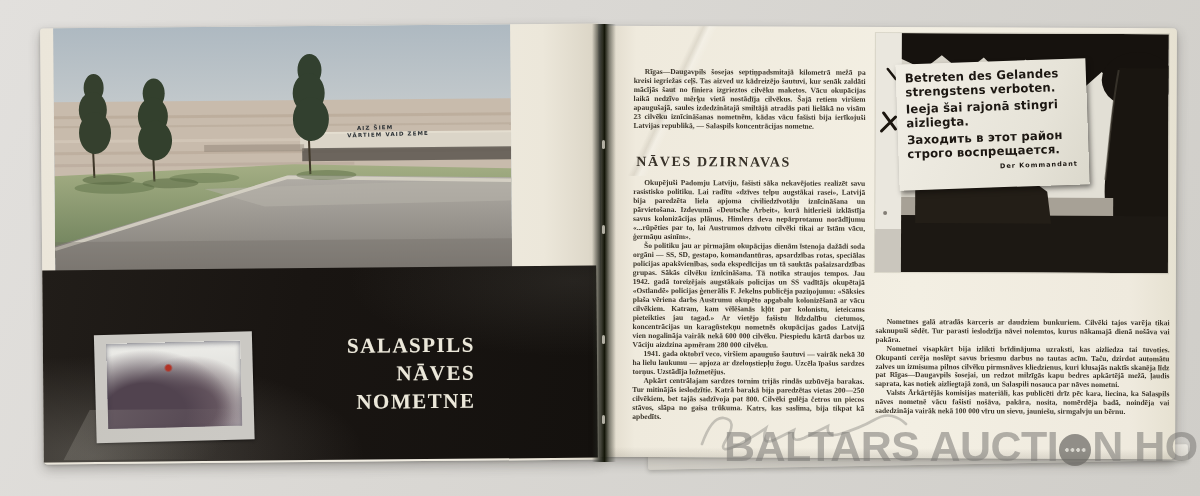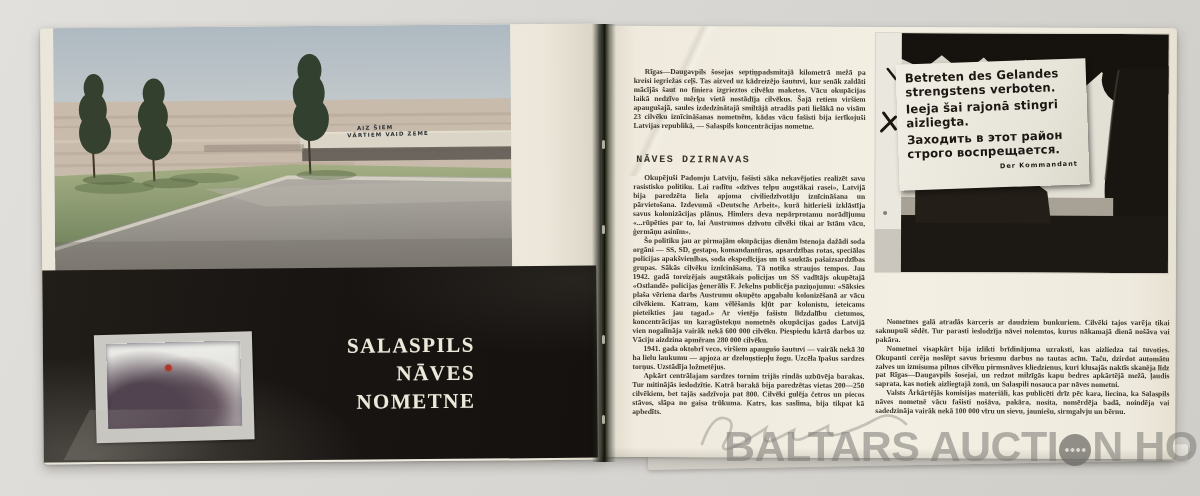--- a/index.html
+++ b/index.html
@@ -54,21 +54,21 @@
   .spine{position:absolute;left:592px;top:24px;width:24px;height:438px;z-index:3;pointer-events:none;
     background:linear-gradient(90deg,rgba(50,50,42,0) 0%,rgba(35,37,29,.75) 32%,#141609 52%,rgba(44,46,36,.55) 72%,rgba(0,0,0,0) 100%);}
   .stitch{position:absolute;left:10px;width:3px;height:9px;border-radius:2px;background:#d6d2c6;opacity:.8;}
   
   .col{position:absolute;color:#3c362b;}
   .col p{margin:0;text-indent:11px;text-align:justify;font-weight:bold;
     font-size:7.5px;line-height:9px;}
   .col-left{left:32px;top:41px;width:232px;}
   .col-right{left:275px;top:291px;width:294px;}
   .col-right p{line-height:8.9px;}
-  .col h3{margin:24px 0 8px 3px;font-size:10px;letter-spacing:1.6px;color:#39332a;font-weight:bold;font-family:Liberation Mono, monospace;}
+  .col h3{margin:24px 0 8px 3px;font-size:14px;letter-spacing:1.6px;color:#39332a;font-weight:bold;}
   
   .bw-photo{position:absolute;left:274px;top:6px;width:293px;height:239px;overflow:hidden;background:#d7d3c8;
     box-shadow:0 0 0 1px rgba(90,85,70,.15);}
   .bw-photo svg{position:absolute;left:0;top:0;}
   .sign{position:absolute;left:22px;top:28px;width:190px;height:126px;box-sizing:border-box;
     transform:rotate(-2.2deg);padding:8px 4px 0 9px;
     background:linear-gradient(115deg,#f1eee5 0%,#e6e3d8 70%,#dbd8cc 100%);
     box-shadow:2px 3px 5px rgba(10,8,5,.5);
     font-family:"DejaVu Sans",sans-serif;font-weight:bold;color:#1c1712;}
   .sign .ln{display:block;font-size:12px;line-height:13.5px;letter-spacing:.2px;transform:scaleX(.97);transform-origin:left;}

